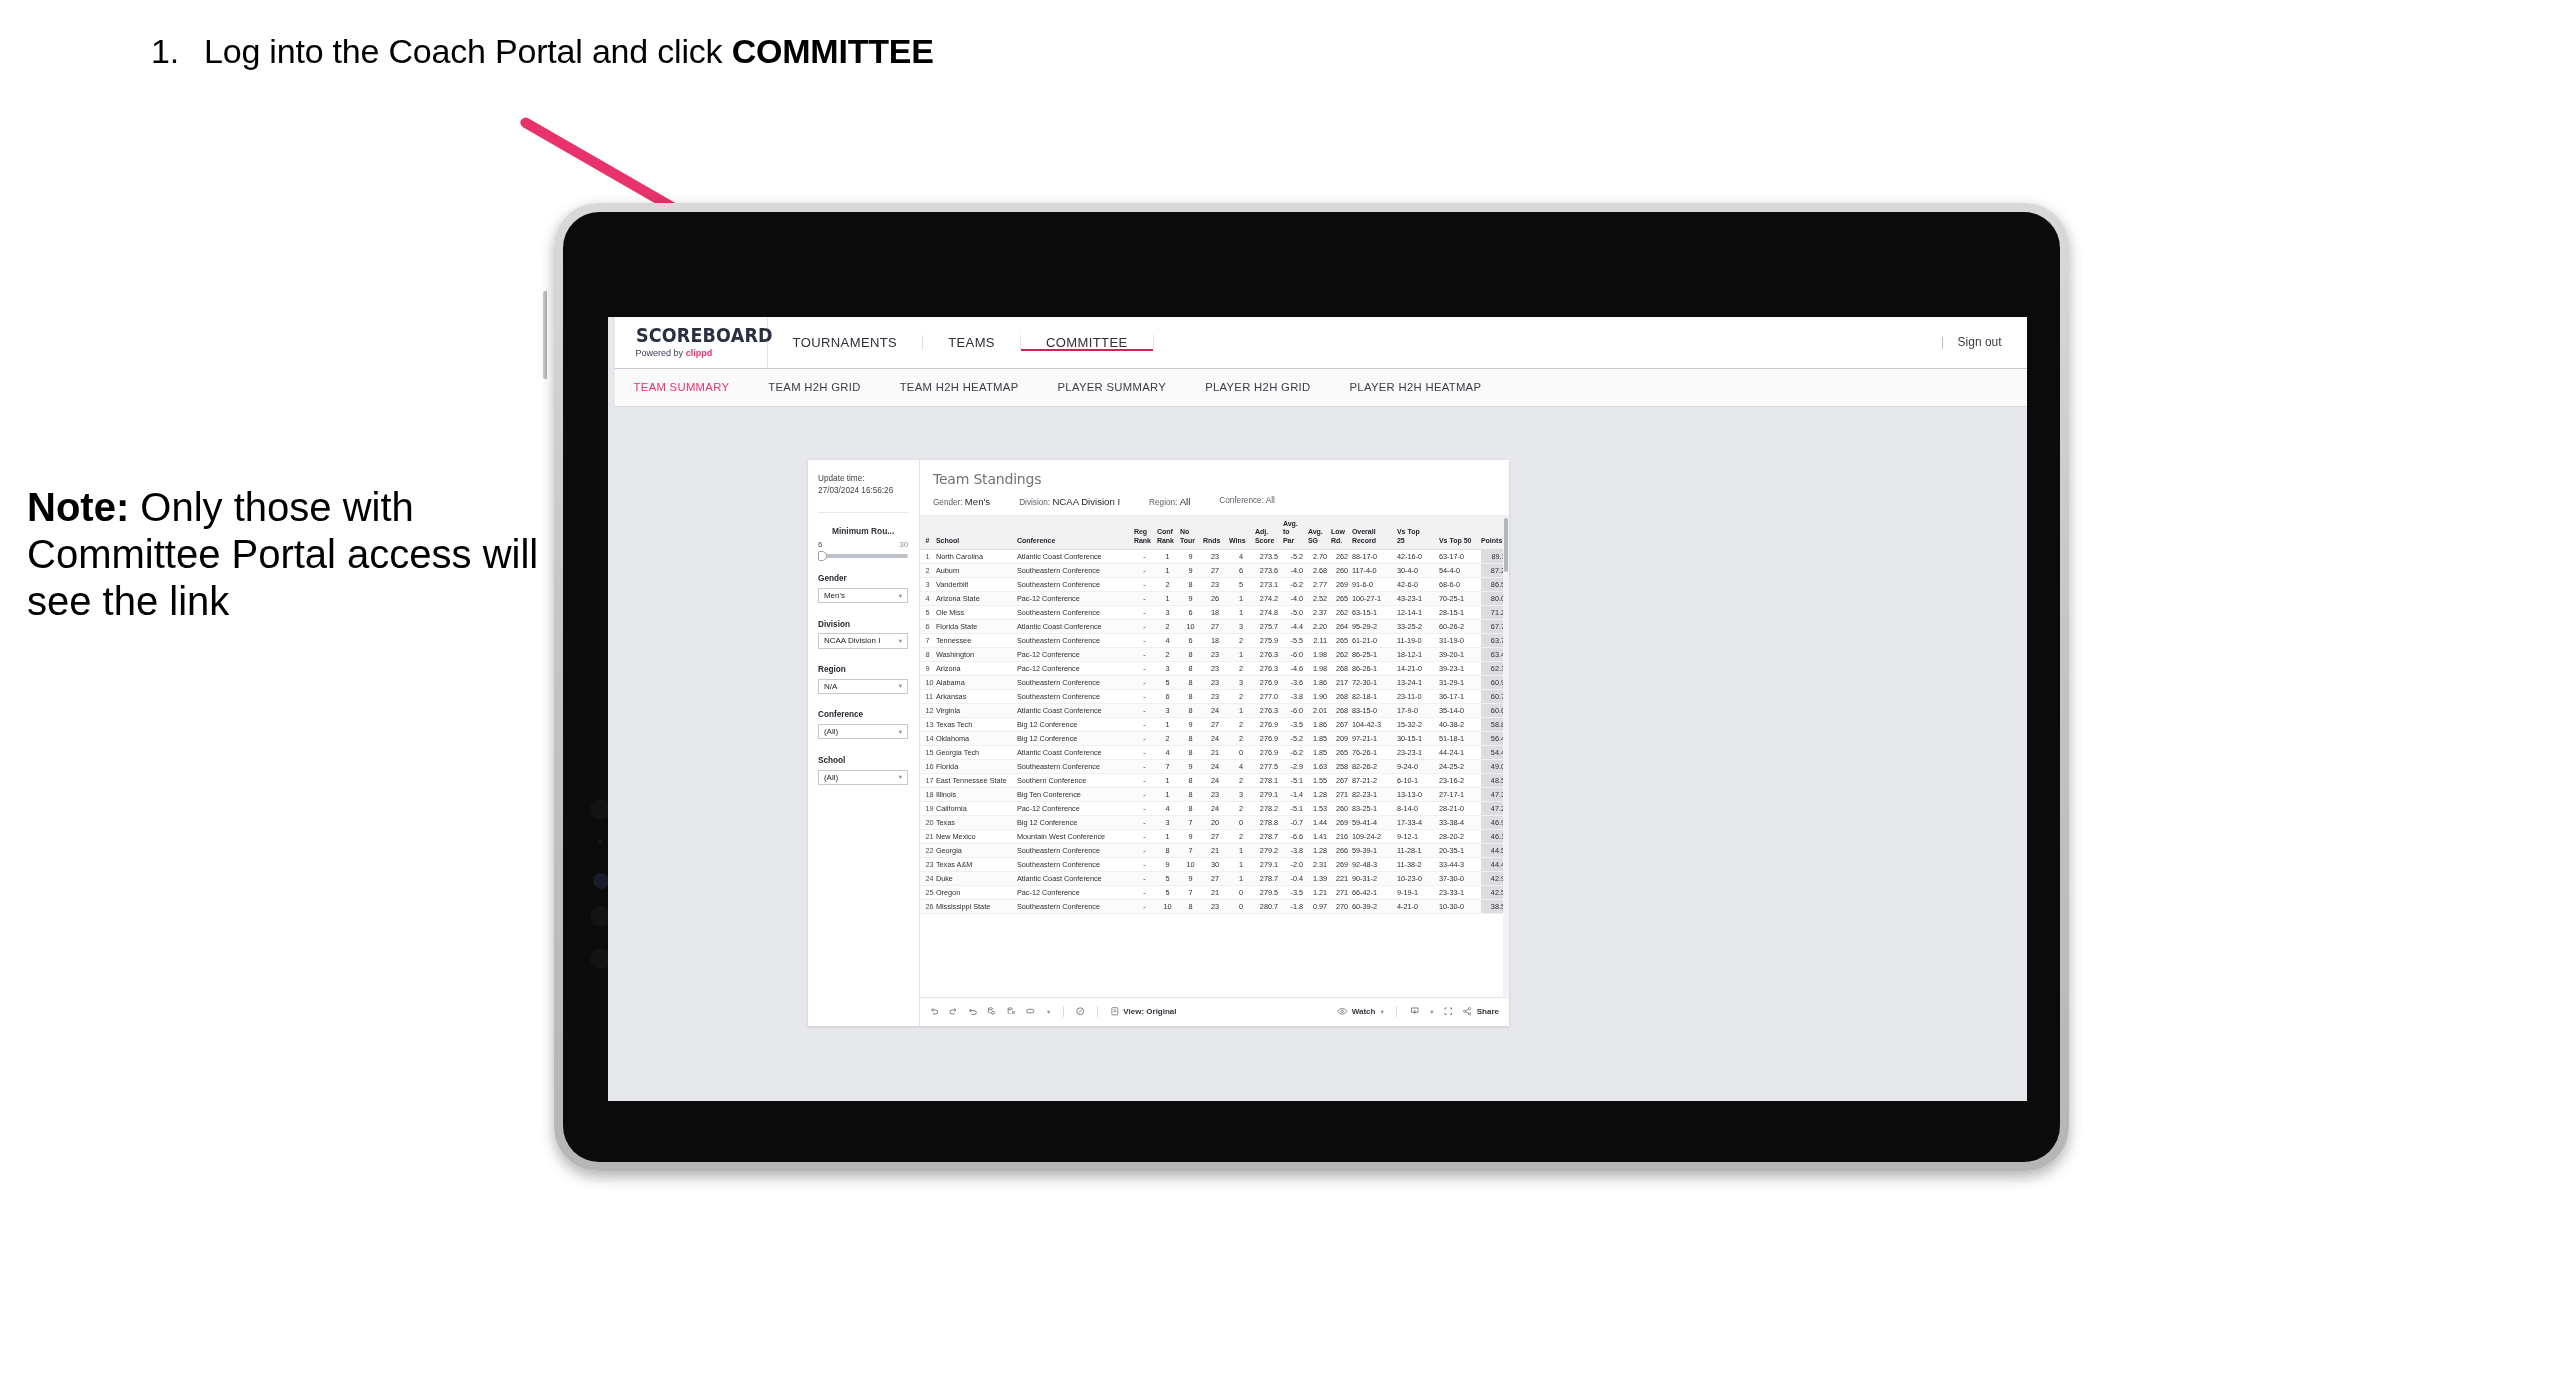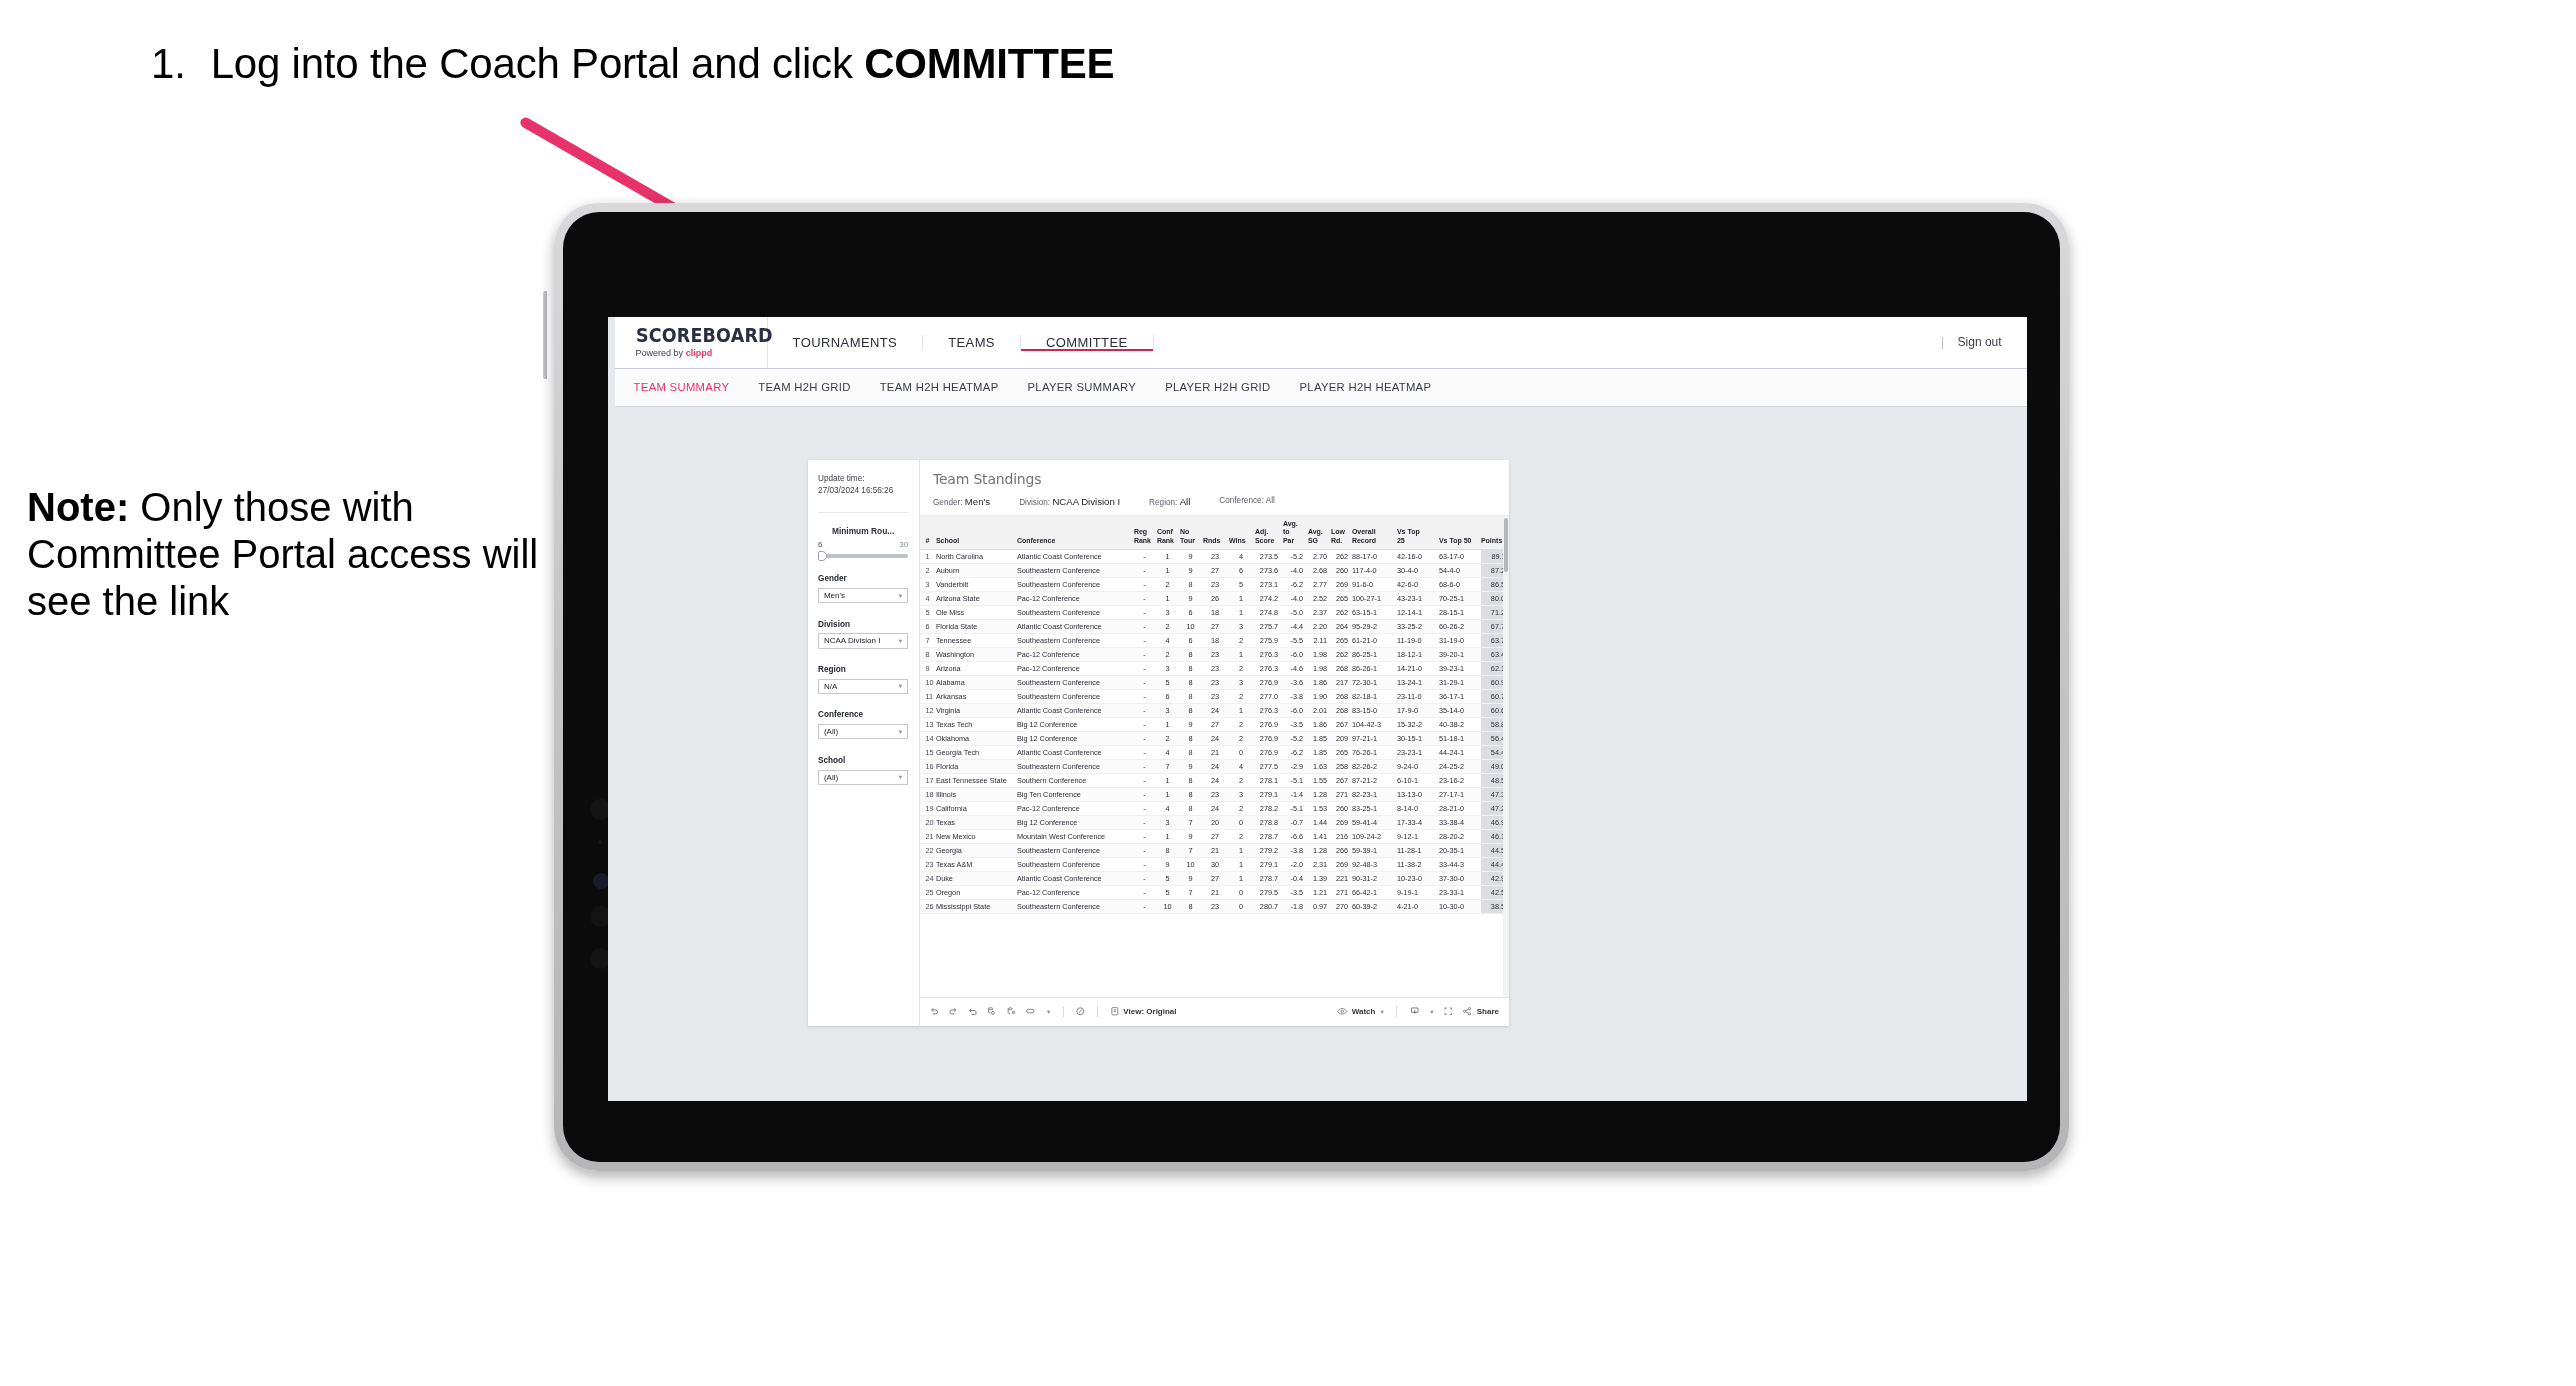--- a/index.html
+++ b/index.html
@@ -6,23 +6,23 @@
   html, body {
     width: 2576px; height: 1386px;
     background: #ffffff;
     font-family: "Liberation Sans", sans-serif;
     overflow: hidden;
   }
 
   
   .slide-step {
     position: absolute;
-    left: 151px; top: 40px;
+    left: 151px; top: 32px;
     width: 1534px;
-    font-size: 42px;
+    font-size: 34px;
     color: #000;
     letter-spacing: -0.2px;
     white-space: nowrap;
   }
   .slide-step .num { margin-right: 25px; }
   .slide-step b { font-weight: 700; }
 
   .slide-note {
     position: absolute;
     left: 27px; top: 484px;
@@ -112,21 +112,21 @@
     margin-left: auto; display: flex; align-items: center;
     padding-right: 25px; gap: 13.4px;
     font-size: 12px; color: #3a3d46;
   }
   .sep-bar { color: #b9bcc4; }
 
   
   .subnav {
     height: 38px; background: #fafafb;
     display: flex; align-items: center;
-    padding-left: 19px; gap: 29px;
+    padding-left: 19px; gap: 39px;
     border-bottom: 1px solid #d7d9de;
   }
   .subnav-item { font-size: 11.3px; color: #3a3d46; letter-spacing: 0.3px; }
   .subnav-item.active { color: #e8336a; }
 
   
   .canvas { position: relative; height: calc(100% - 92px); }
 
   .dash {
     position: absolute;

